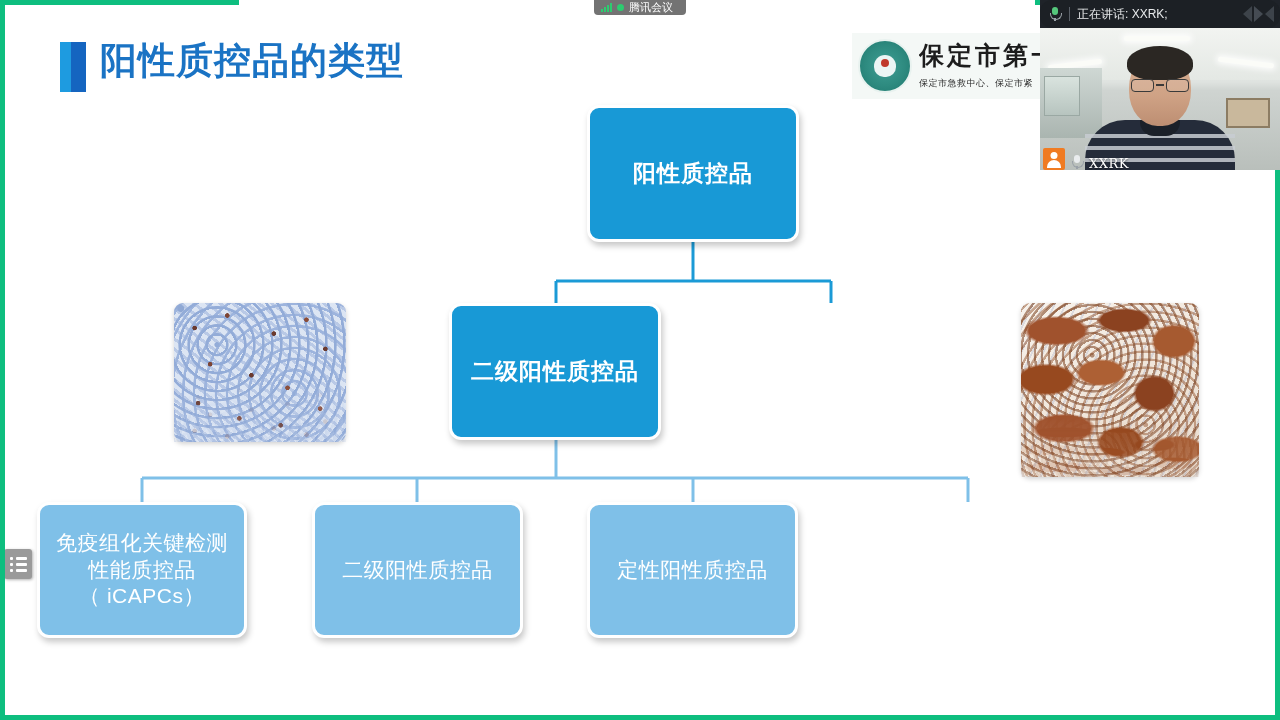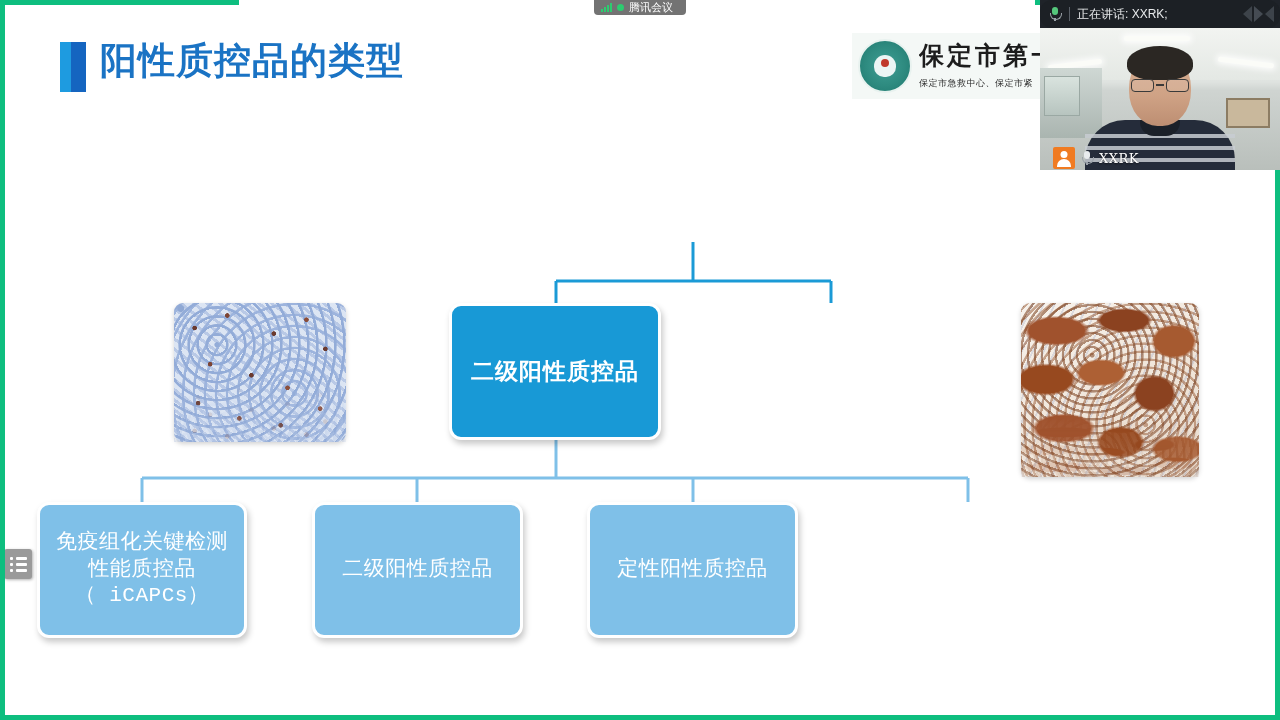--- a/index.html
+++ b/index.html
@@ -165,21 +165,20 @@
     background: #1899d6;
     font-weight: bold;
     font-size: 23px;
     letter-spacing: 1px;
   }
   .node.level3 {
     background: #7fc0e8;
     font-weight: normal;
     font-size: 21px;
     letter-spacing: .5px;
-    font-family: Liberation Mono, monospace;
   }
 
   #node-root   { left: 587px; top: 105px; width: 212px; height: 137px; }
   #node-ext    { left: 449px; top: 303px; width: 212px; height: 137px; }
   #node-int    { left: 724px; top: 303px; width: 212px; height: 137px; }
   #node-icapc  { left: 37px;  top: 502px; width: 210px; height: 136px; }
   #node-second { left: 312px; top: 502px; width: 211px; height: 136px; }
   #node-qual   { left: 587px; top: 502px; width: 211px; height: 136px; }
   #node-quant  { left: 862px; top: 502px; width: 211px; height: 136px; }
 
@@ -462,23 +461,23 @@
     width: 40px; height: 16px;
     background: #1b2029;
     border-radius: 0 0 14px 14px;
   }
 
   .name-bar {
     position: absolute;
     left: 0; bottom: 0;
     height: 24px;
     display: flex;
-    align-items: center;
+    align-items: flex-end;
     gap: 5px;
-    padding-left: 13px;
+    padding-left: 3px;
     z-index: 5;
   }
   .avatar-chip {
     width: 22px; height: 22px;
     background: #f07b22;
     border-radius: 2px;
     position: relative;
     flex: none;
   }
   .avatar-chip::before {
@@ -548,20 +547,21 @@
 
     <div class="micro" id="micro-left">
       <div class="plate tissue-blue"></div>
       <div class="reflect tissue-blue"></div>
     </div>
     <div class="micro" id="micro-right">
       <div class="plate tissue-brown"></div>
       <div class="reflect tissue-brown"></div>
     </div>
 
+    <div class="node level1" id="node-root">阳性质控品</div>
     <div class="node level2" id="node-ext">二级阳性质控品</div>
     <div class="node level3" id="node-icapc" style="white-space: pre-line;">免疫组化关键检测
 性能质控品
 （ iCAPCs）</div>
     <div class="node level3" id="node-qual">定性阳性质控品</div>
     <div class="node level3" id="node-second">二级阳性质控品</div>
   </div>
 
   <div class="edge-tab">
     <div class="line">

